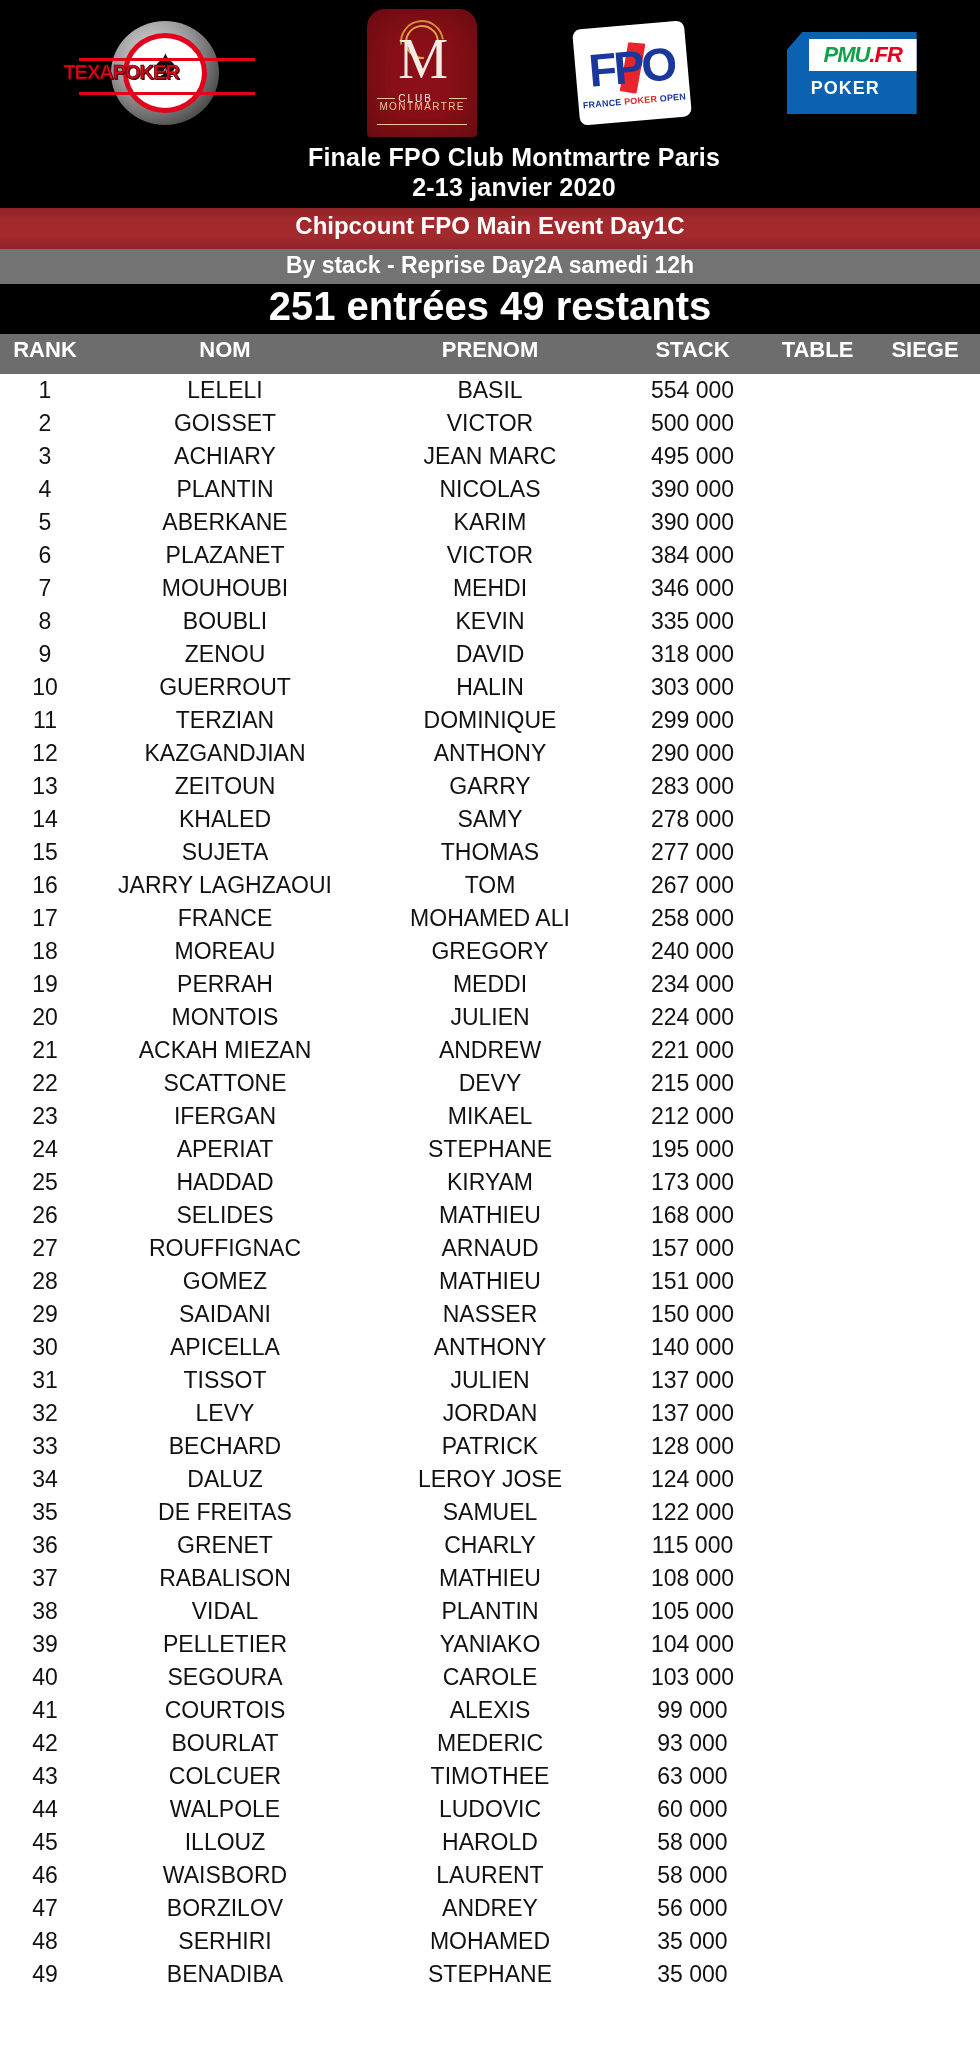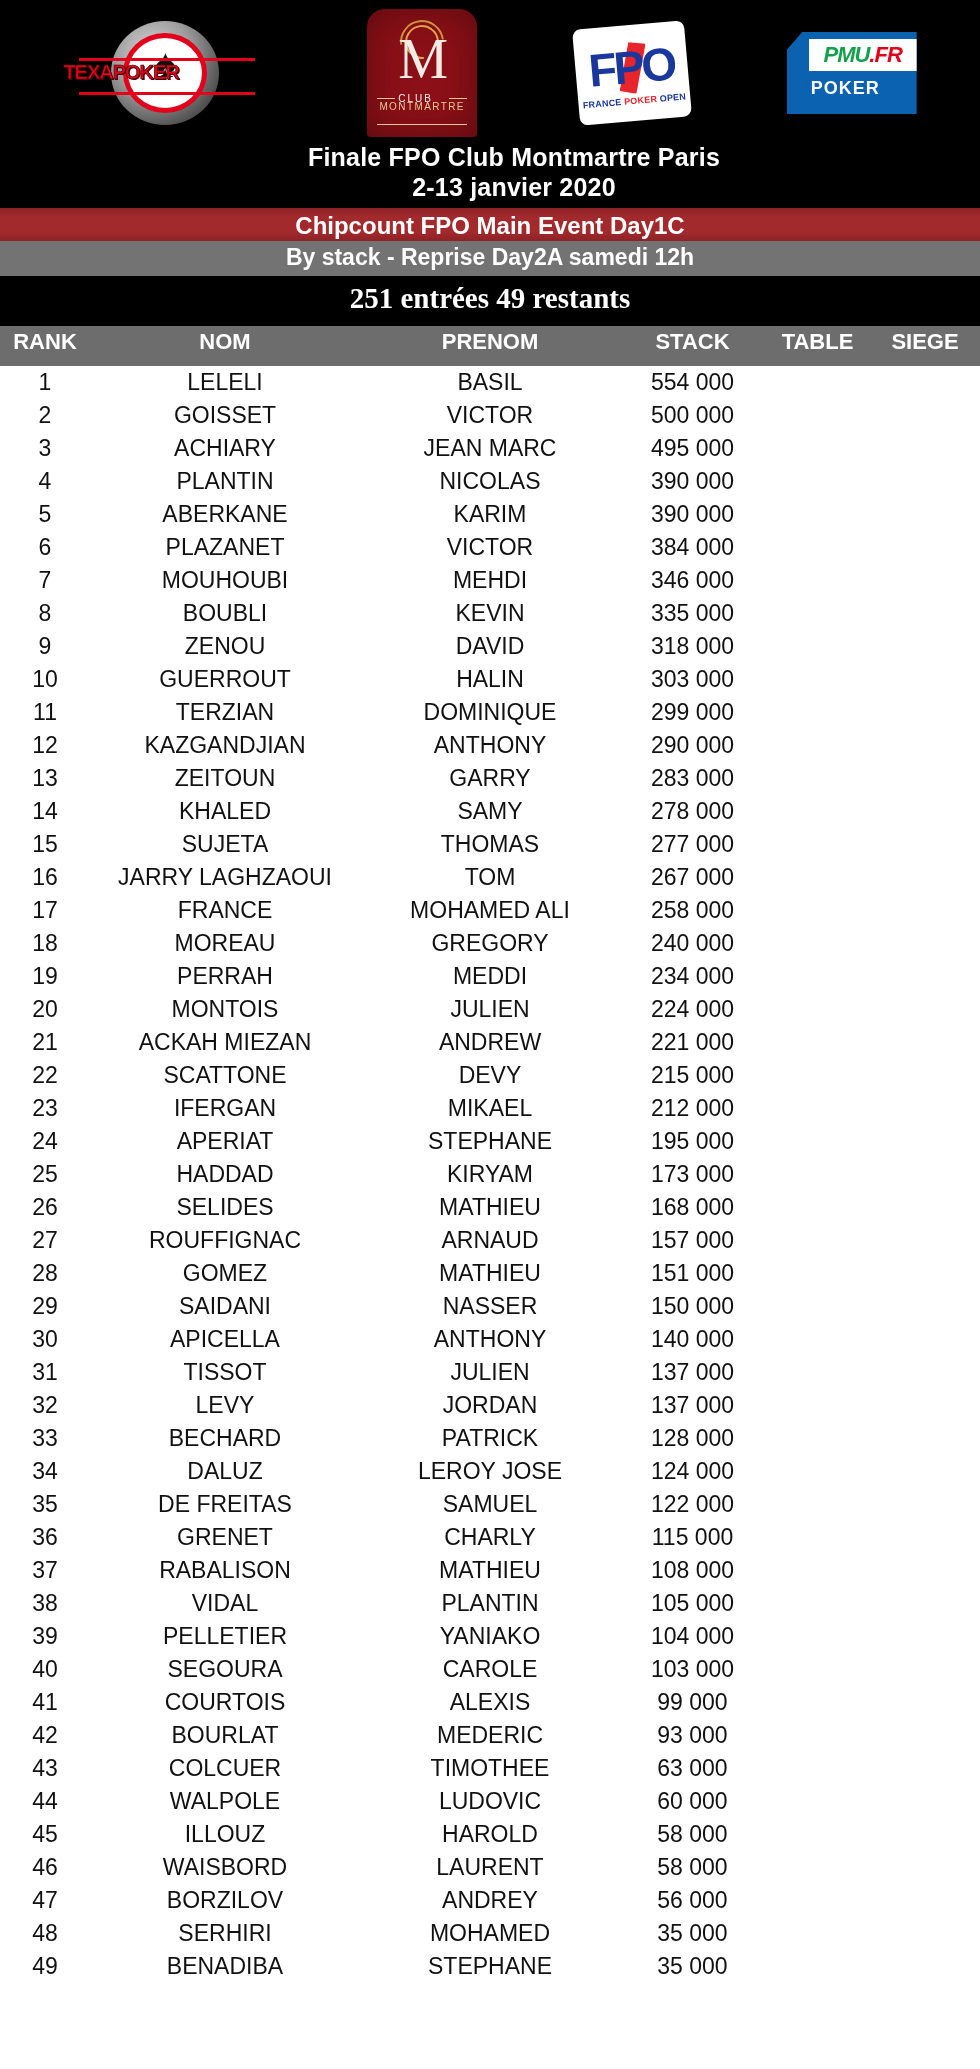--- a/index.html
+++ b/index.html
@@ -256,21 +256,21 @@
     font-size: 25px;
     line-height: 30px;
     letter-spacing: .2px;
     margin-left: 48px;
   }
 
   
   .red-banner {
     background: linear-gradient(180deg,#8e2226 0%, #a32a2c 30%, #a32a2c 70%, #8e2226 100%);
     text-align: center;
-    padding: 3px 0 0 0;
+    padding: 3px 0 8px 0;
   }
   .red-banner-text {
     color: #ffffff;
     font-weight: bold;
     font-size: 24px;
     line-height: 30px;
   }
   .sub-banner {
     background: #737373;
     text-align: center;
@@ -283,23 +283,22 @@
     line-height: 30px;
   }
   .entries {
     background: #000000;
     text-align: center;
     padding: 3px 0 9px 0;
   }
   .entries-text {
     color: #ffffff;
     font-weight: bold;
-    font-size: 29px;
+    font-size: 40px;
     line-height: 38px;
-    font-family: Liberation Serif, serif;
   }
 
   
   table.chipcount {
     width: 980px;
     border-collapse: collapse;
     table-layout: fixed;
     background: #ffffff;
   }
   table.chipcount thead th {

